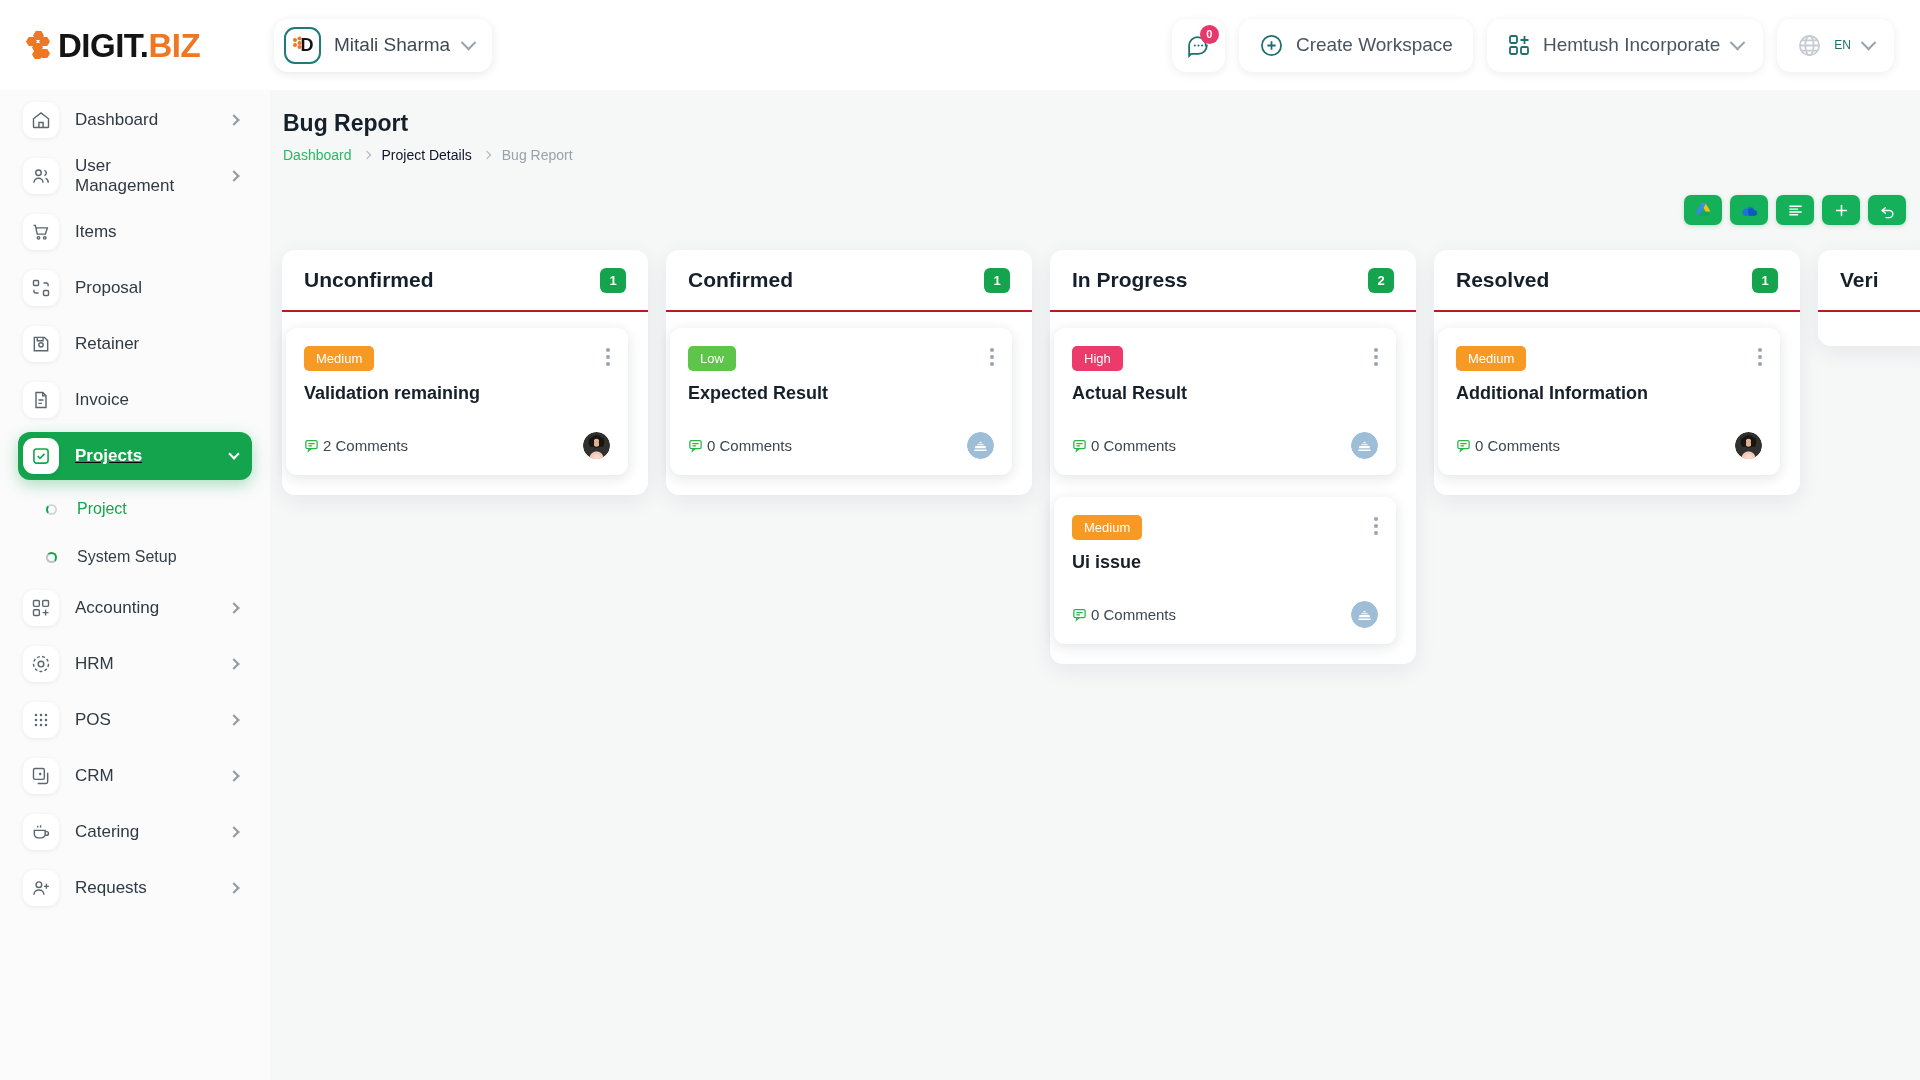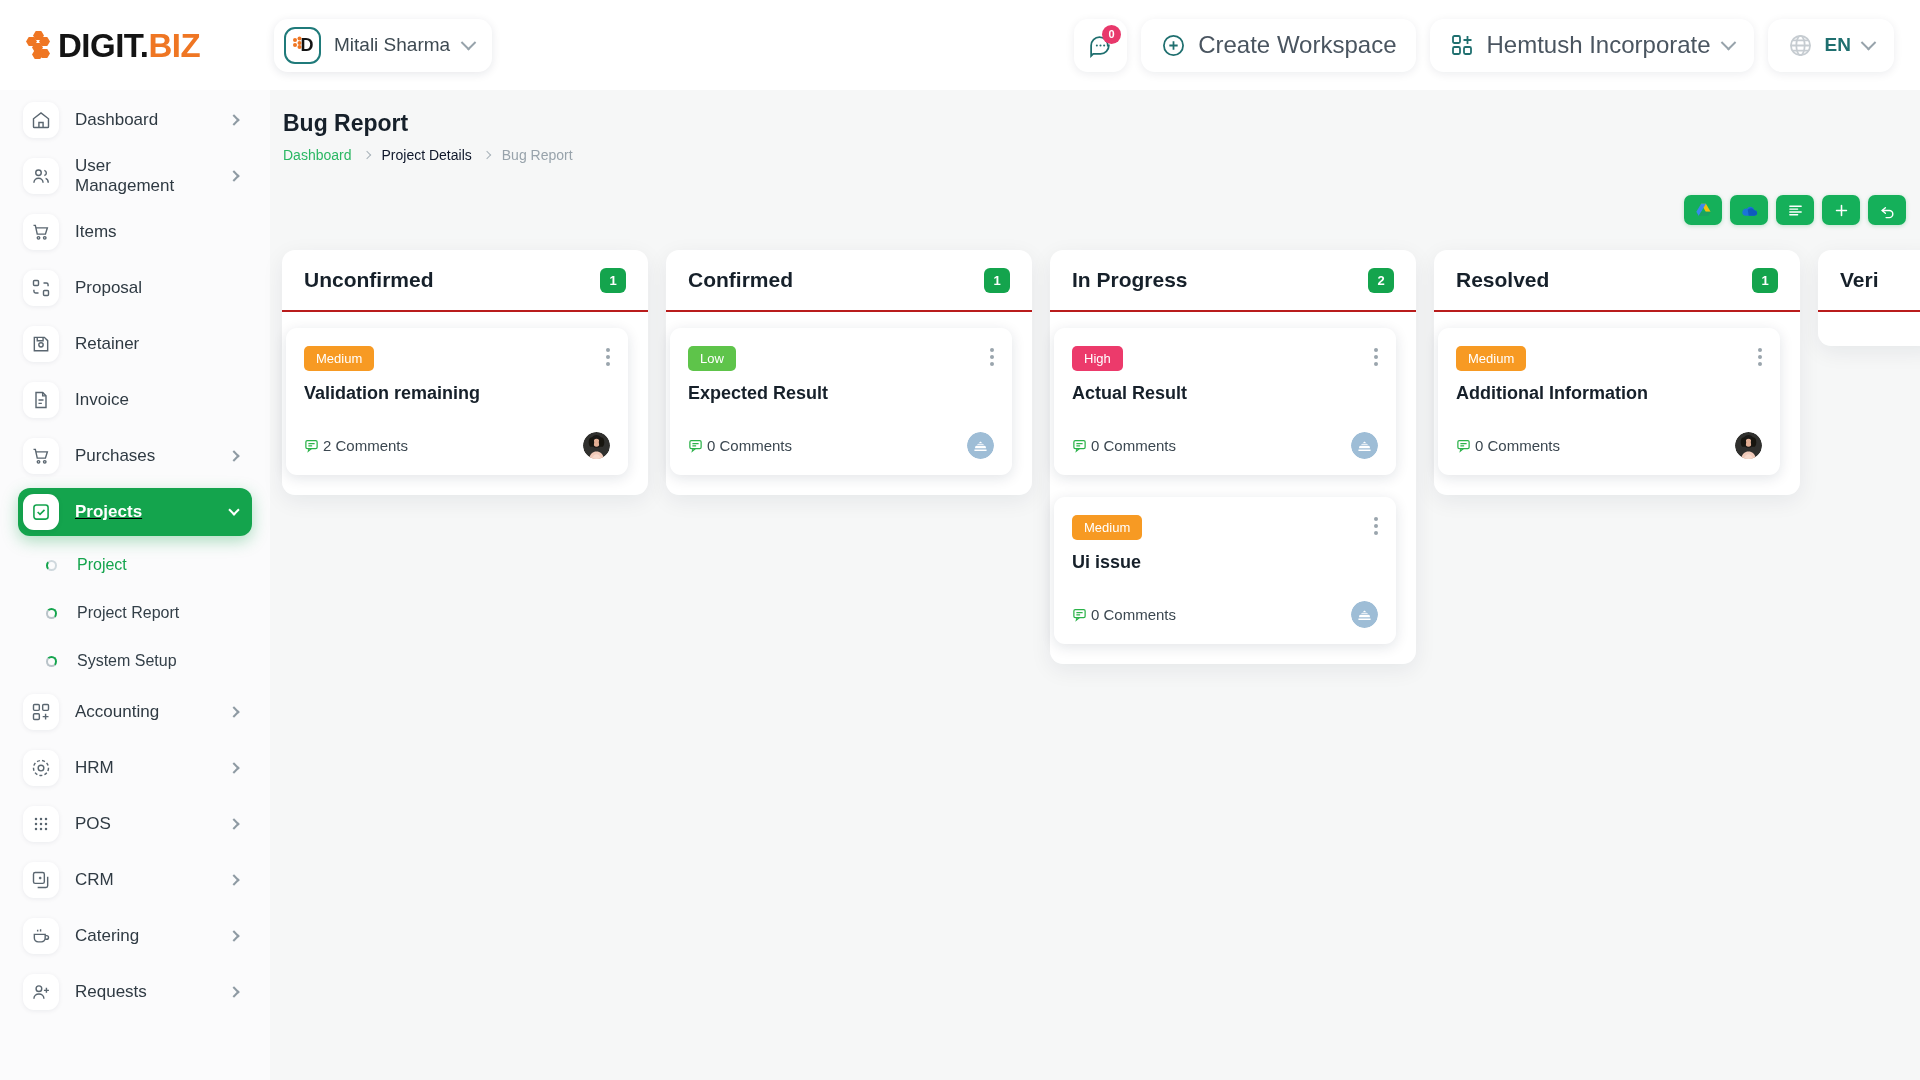--- a/index.html
+++ b/index.html
@@ -49,28 +49,28 @@
   .topbar-right {
     margin-left: auto; display: flex; align-items: center; gap: 14px; padding-right: 26px;
   }
   .tb-btn {
     background: #fff; border-radius: 14px; height: 53px;
     box-shadow: 0 2px 10px rgba(16,30,54,.08);
     display: flex; align-items: center; gap: 12px; padding: 0 20px;
     cursor: pointer;
   }
   .tb-btn.square { width: 53px; padding: 0; justify-content: center; position: relative; }
-  .tb-label { font-size: 24px; color: #4a5560; }
+  .tb-label { font-size: 19px; color: #4a5560; }
   .badge-count {
     position: absolute; top: 6px; right: 6px;
     min-width: 19px; height: 19px; border-radius: 10px;
     background: #e8386b; color: #fff; font-size: 11px; font-weight: 700;
     display: flex; align-items: center; justify-content: center; padding: 0 4px;
   }
-  .lang-code { font-size: 19px; color: #1f6f6f; font-weight: 700; }
+  .lang-code { font-size: 12px; color: #1f6f6f; font-weight: 400; }
 
   
   .sidebar {
     position: absolute; top: 90px; left: 0; width: 270px; height: 990px;
     background: #fbfbfc; padding: 6px 18px 0 18px; overflow: hidden;
   }
   .nav-item {
     display: flex; align-items: center; gap: 16px;
     height: 48px; margin-bottom: 8px; padding: 0 14px 0 5px;
     border-radius: 12px; cursor: pointer;
@@ -313,50 +313,35 @@
       <span class="nav-ico">
         <svg width="20" height="20" viewBox="0 0 24 24" fill="none" stroke="currentColor" stroke-width="1.7">
           <path d="M6 3h8l4 4v14H6z"></path>
             <path d="M14 3v4h4"></path>
             <path d="M9 12h6M9 16h4"></path>
         </svg>
       </span>
       <span class="nav-label">Invoice</span>
     </div>
 
-    <div class="nav-item">
-      <span class="nav-ico">
-        <svg width="20" height="20" viewBox="0 0 24 24" fill="none" stroke="currentColor" stroke-width="1.7">
-          <path d="M3 4h2.2l2.3 10.5h9.8L19.6 7H6"></path>
-            <circle cx="9" cy="19" r="1.5"></circle>
-            <circle cx="16.5" cy="19" r="1.5"></circle>
-        </svg>
-      </span>
-      <span class="nav-label">Purchases</span>
-      <span class="nav-arrow"></span>
-    </div>
 
     <div class="nav-item active">
       <span class="nav-ico">
         <svg width="20" height="20" viewBox="0 0 24 24" fill="none" stroke="currentColor" stroke-width="1.9">
           <rect x="3.5" y="3.5" width="17" height="17" rx="3"></rect>
             <path d="M8 12l2.8 2.8L16.2 9.4"></path>
         </svg>
       </span>
       <span class="nav-label">Projects</span>
       <span class="nav-arrow"></span>
     </div>
 
     <div class="sub-item current">
       <span class="sub-dot"></span>
       <span class="sub-label">Project</span>
-    </div>
-    <div class="sub-item">
-      <span class="sub-dot"></span>
-      <span class="sub-label">Project Report</span>
     </div>
     <div class="sub-item">
       <span class="sub-dot"></span>
       <span class="sub-label">System Setup</span>
     </div>
 
     <div class="nav-item">
       <span class="nav-ico">
         <svg width="20" height="20" viewBox="0 0 24 24" fill="none" stroke="currentColor" stroke-width="1.7">
           <rect x="3" y="3" width="7" height="7" rx="1.3"></rect>

